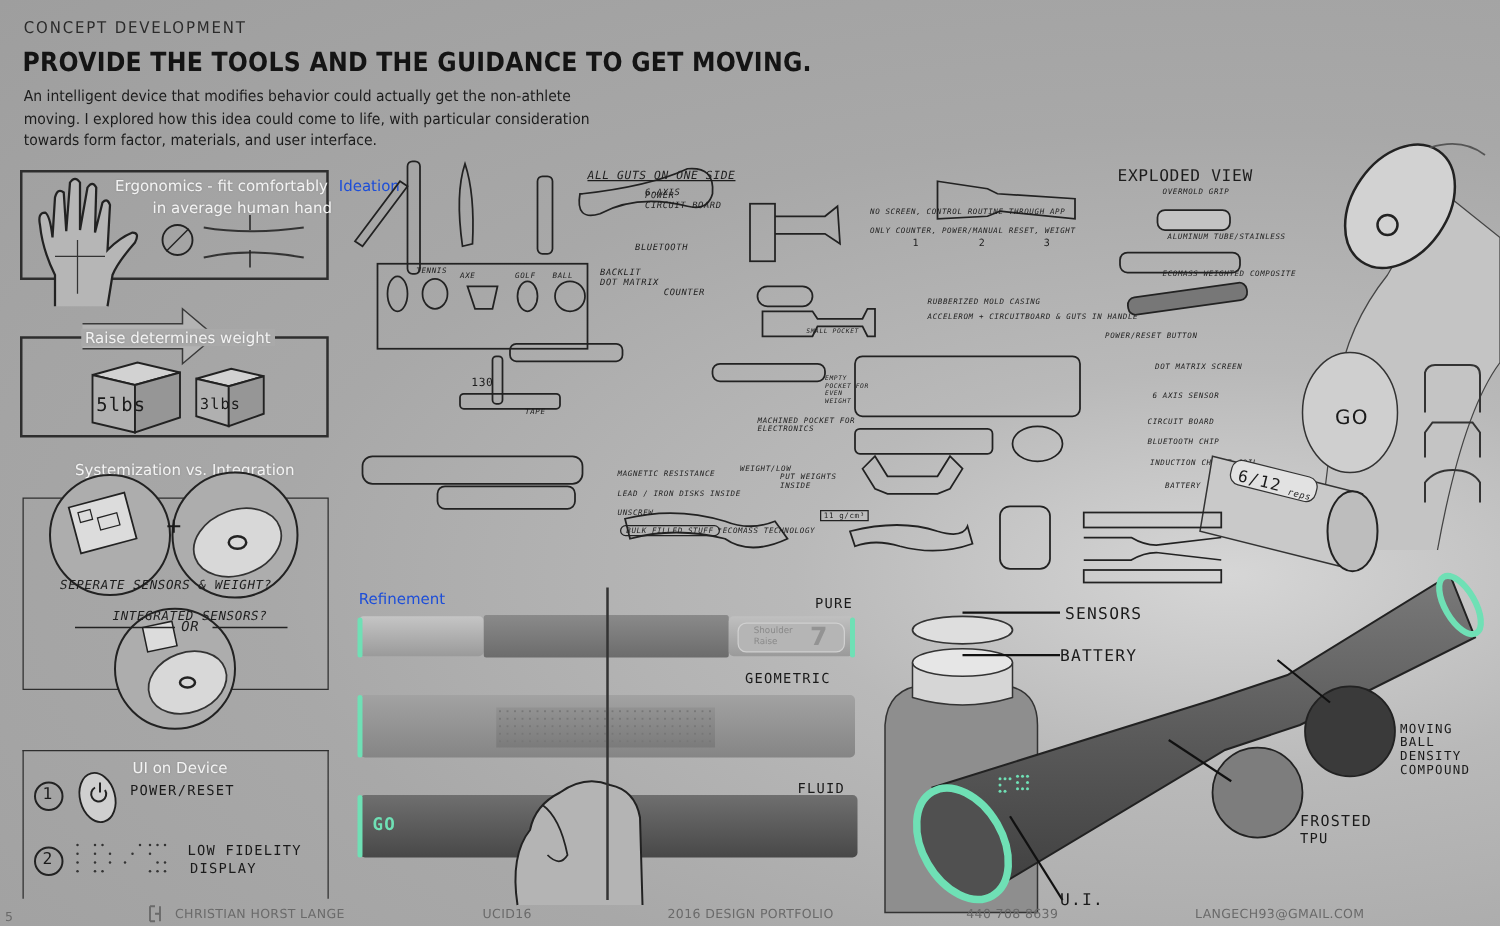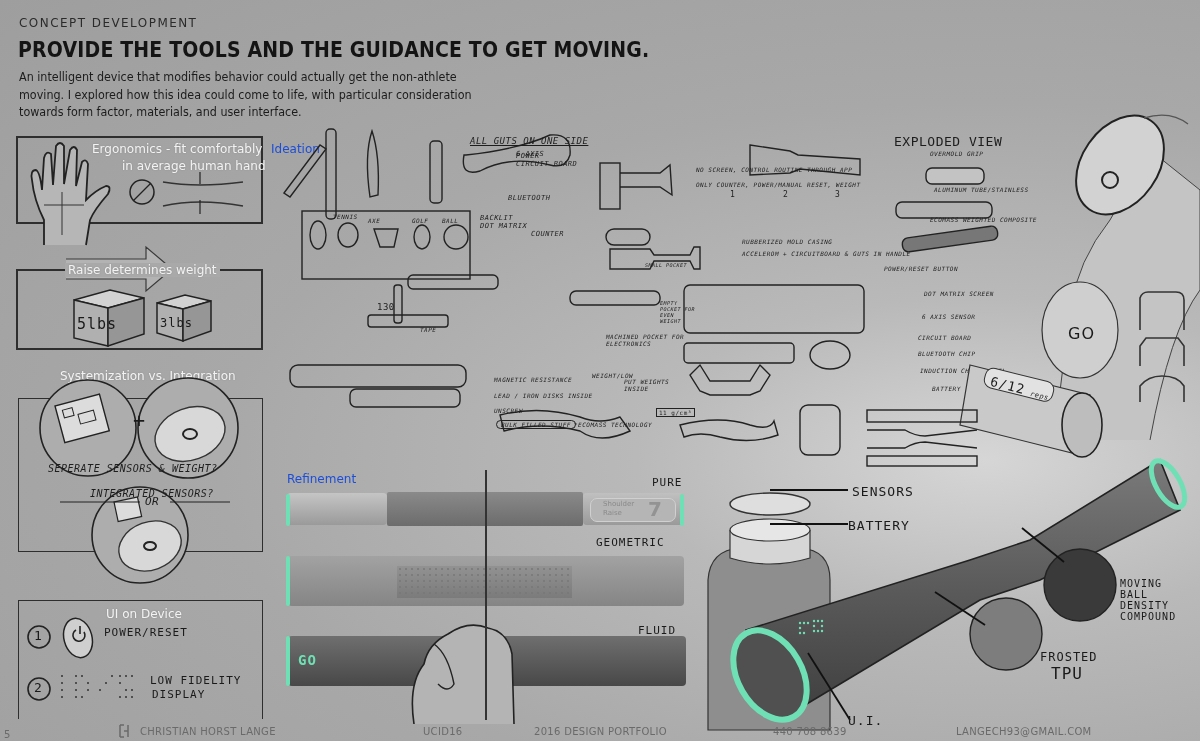--- a/index.html
+++ b/index.html
@@ -337,26 +337,26 @@
   <div class="hand-lg" style="left:852px;top:484px;">SENSORS</div>
   <div class="hand-lg" style="left:848px;top:518px;">BATTERY</div>
   <div style="position:absolute;left:1120px;top:578px;">
     <div class="hand-lg" style="position:static;font-size:10px;">MOVING</div>
     <div class="hand-lg" style="position:static;font-size:10px;">BALL</div>
     <div class="hand-lg" style="position:static;font-size:10px;">DENSITY</div>
     <div class="hand-lg" style="position:static;font-size:10px;">COMPOUND</div>
   </div>
   <div style="position:absolute;left:1040px;top:650px;">
     <div class="hand-lg" style="position:static;font-size:12px;">FROSTED</div>
-    <div class="hand-lg" style="position:static;font-size:16px;margin-left:11px;">TPU</div>
+    <div class="hand-lg" style="position:static;font-size:11px;">TPU</div>
   </div>
   <div class="hand-lg" style="left:848px;top:713px;font-size:13px;">U.I.</div>
 
   <div class="footer" style="left:4px;top:729px;">5</div>
   <svg style="left:118px;top:724px;" width="12" height="14">
     <path d="M2 1 L2 13 M2 1 L6 1 M2 13 L6 13 M10 1 L10 13 M6 7 L10 7" stroke="#6a6a6a" stroke-width="1.5" fill="none"></path>
   </svg>
   <div class="footer" style="left:140px;">CHRISTIAN HORST LANGE</div>
-  <div class="footer" style="left:386px;margin-left:37px;">UCID16</div>
+  <div class="footer" style="left:386px;">UCID16</div>
   <div class="footer" style="left:534px;">2016 DESIGN PORTFOLIO</div>
   <div class="footer" style="left:773px;">440 708 8639</div>
   <div class="footer" style="left:956px;">LANGECH93@GMAIL.COM</div>
 </div>
 
 </body></html>

